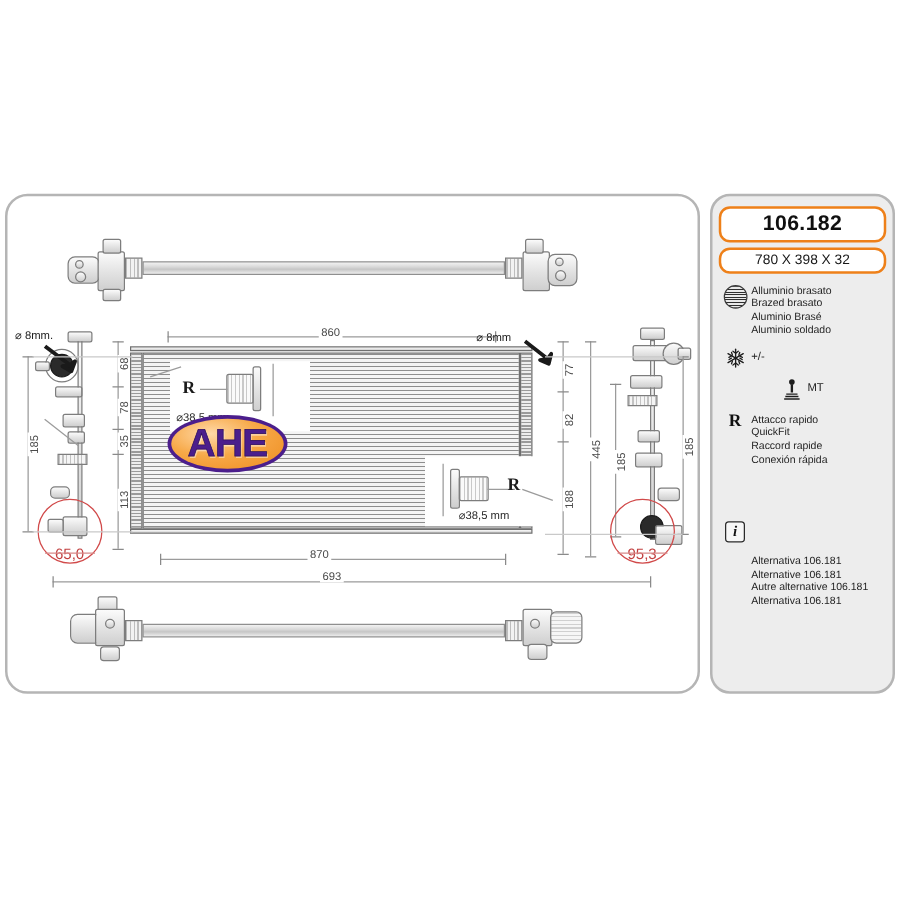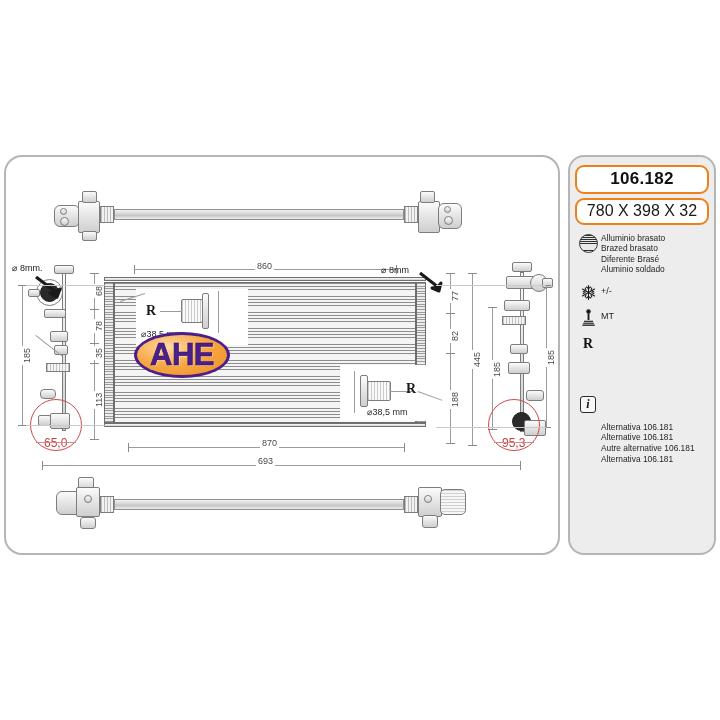--- a/index.html
+++ b/index.html
@@ -197,21 +197,21 @@
   #part-number {
     font-family: "Liberation Sans", sans-serif;
     font-weight: 700;
     font-size: 17px;
     color: #101010;
     padding: 2px 0 3px 0;
     letter-spacing: 0.3px;
   }
   #part-dimensions {
     font-family: "Liberation Sans", sans-serif;
-    font-size: 16px;
+    font-size: 11px;
     color: #181818;
     padding: 2px 0 2.5px 0;
   }
 
   .spec-row {
     display: flex;
     align-items: flex-start;
     padding: 4px 6px 0 7px;
   }
   .spec-icon {
@@ -383,21 +383,21 @@
     </div>
 
     <div class="dim-line h" style="left:128px; top:112px; width:262px;"></div>
     <div class="tick v" style="left:128px; top:108px;"></div>
     <div class="tick v" style="left:390px; top:108px;"></div>
     <div class="dim-text" style="left:249px; top:104px;">860</div>
 
     <div class="dim-line h" style="left:122px; top:290px; width:276px;"></div>
     <div class="tick v" style="left:122px; top:286px;"></div>
     <div class="tick v" style="left:398px; top:286px;"></div>
-    <div class="dim-text" style="left:254px; top:281px;">870</div>
+    <div class="dim-text" style="left:240px; top:281px;">870</div>
 
     <div class="dim-line h" style="left:36px; top:308px; width:478px;"></div>
     <div class="tick v" style="left:36px; top:304px;"></div>
     <div class="tick v" style="left:514px; top:304px;"></div>
     <div class="dim-text" style="left:250px; top:299px;">693</div>
 
     <div class="dim-line v" style="left:16px; top:128px; height:140px;"></div>
     <div class="tick h" style="left:12px; top:128px;"></div>
     <div class="tick h" style="left:12px; top:268px;"></div>
     <div class="dim-text vert" style="left:16px; top:208px;">185</div>
@@ -471,21 +471,21 @@
       <div id="part-dimensions">780 X 398 X 32</div>
     </div>
 
     <div class="spec-row">
       <div class="spec-icon">
         <div class="icon-brazed"></div>
       </div>
       <div class="spec-lines">
         <div>Alluminio brasato</div>
         <div>Brazed brasato</div>
-        <div>Diferente Brasé</div>
+        <div>Aluminio Brasé</div>
         <div>Aluminio soldado</div>
       </div>
     </div>
 
     <div class="spec-row" style="padding-top:8px;">
       <div class="spec-icon">
         <svg width="17" height="17" viewBox="0 0 24 24">
           <g stroke="#1c1c1c" stroke-width="1.5" stroke-linecap="round">
             <line x1="12" y1="2" x2="12" y2="22"></line>
             <line x1="3.4" y1="7" x2="20.6" y2="17"></line>
@@ -503,39 +503,45 @@
             <line x1="16.6" y1="5.6" x2="15.6" y2="8.6"></line>
               <line x1="7.4" y1="18.4" x2="8.4" y2="15.4"></line>
           </g>
         </svg>
       </div>
       <div class="spec-lines">
         <div class="single">+/-</div>
       </div>
     </div>
 
-    <div class="spec-row" style="padding-top:7px;">
+    <div class="spec-row" style="padding-top:7px;margin-left:45px;">
       <div class="spec-icon">
         <svg width="15" height="19" viewBox="0 0 16 20">
           <circle cx="8" cy="2.6" r="2.4" fill="#1c1c1c"></circle>
           <rect x="7" y="4.6" width="2" height="7" fill="#1c1c1c"></rect>
           <path d="M3.2 12.4 L12.8 12.4 L12.8 13.6 L3.2 13.6 Z" fill="#1c1c1c"></path>
           <path d="M2.4 14.4 L13.6 14.4 L13.6 15.6 L2.4 15.6 Z" fill="#1c1c1c"></path>
           <path d="M1.4 16.4 L14.6 16.4 L14.6 17.8 L1.4 17.8 Z" fill="#1c1c1c"></path>
         </svg>
       </div>
       <div class="spec-lines">
         <div class="single">MT</div>
       </div>
     </div>
 
     <div class="spec-row" style="padding-top:8px;">
       <div class="spec-icon">
         <span class="icon-letter-r">R</span>
       </div>
+      <div class="spec-lines">
+        <div>Attacco rapido</div>
+        <div>QuickFit</div>
+        <div>Raccord rapide</div>
+        <div>Conexión rápida</div>
+      </div>
     </div>
 
     <div class="spec-row" style="padding-top:44px;">
       <div class="spec-icon">
         <div class="icon-info">i</div>
       </div>
     </div>
 
     <div class="alt-block">
       <div>Alternativa 106.181</div>

